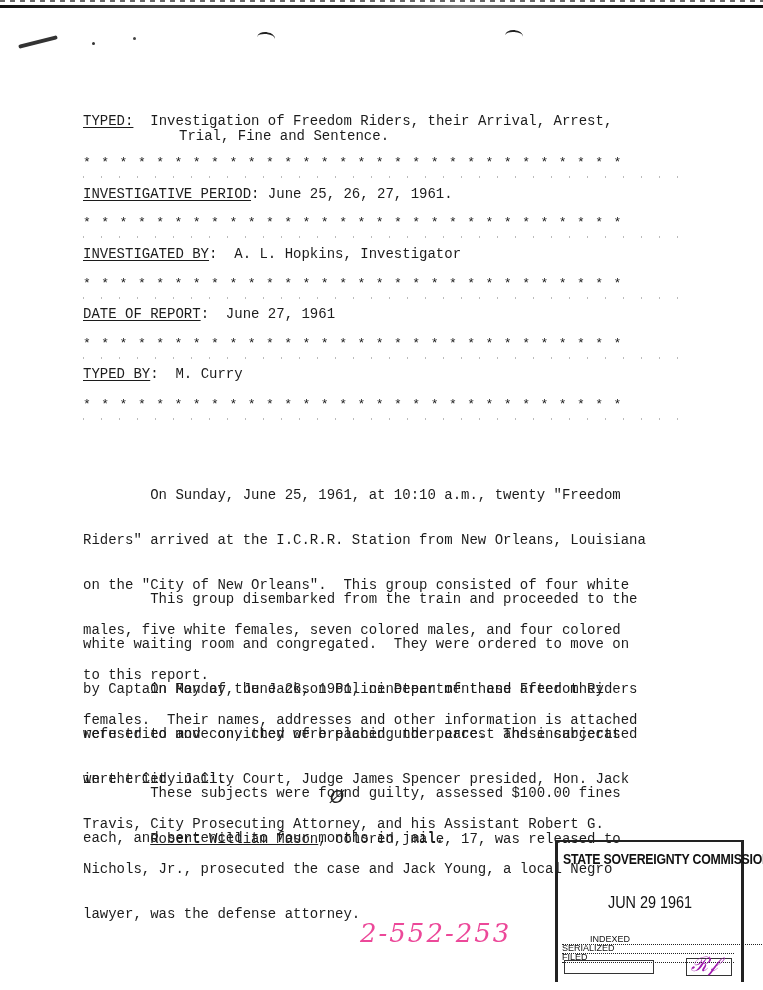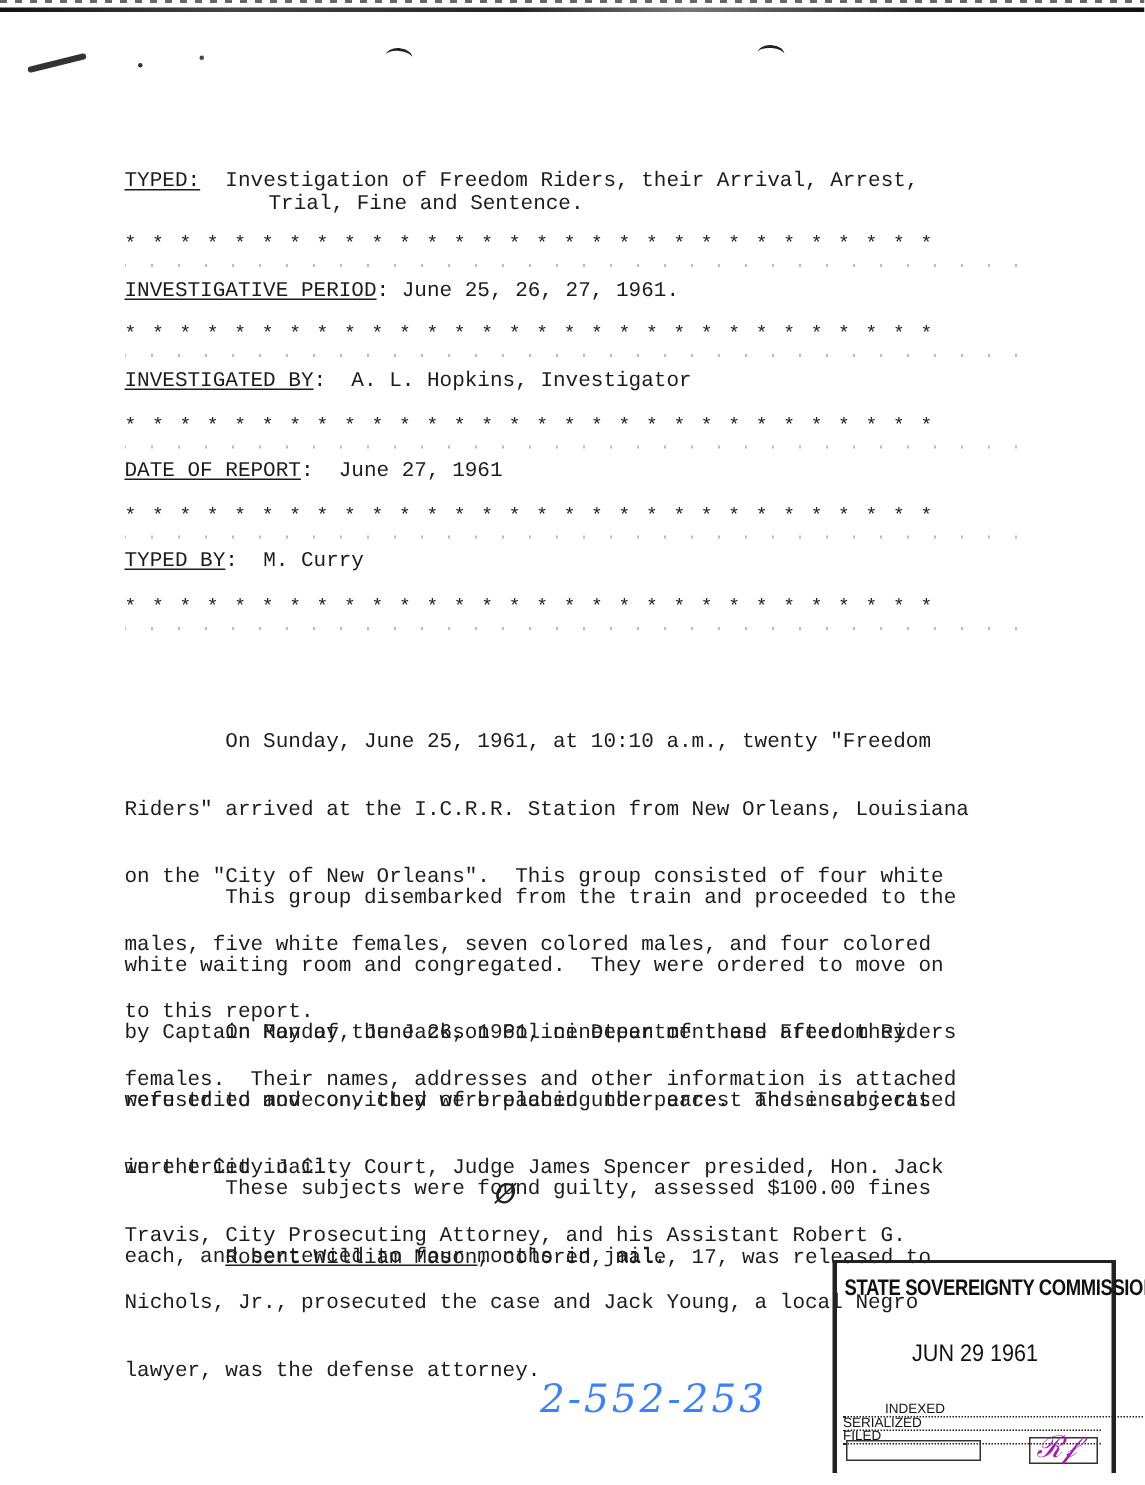--- a/index.html
+++ b/index.html
@@ -23,21 +23,21 @@
   .field { position:absolute; left:83px; font-size:14px; line-height:15px; white-space:pre; }
   .lbl { text-decoration:underline; text-decoration-thickness:1px; text-underline-offset:2px; }
   .stars { position:absolute; left:83px; font-size:13px; line-height:13px; white-space:pre; letter-spacing:0; }
   .stars span { display:inline-block; width:18.3px; }
   .dots { position:absolute; left:83px; width:610px; height:2px;
     background: repeating-linear-gradient(90deg,#bbb 0 1px,transparent 1px 18px); }
 
   .para { position:absolute; left:83px; width:620px; font-size:14px; line-height:15px; white-space:pre; }
 
   .zero-mark { position:absolute; left:330px; top:786px; font-family:"DejaVu Sans", sans-serif; font-size:18px; font-style:italic; color:#222; }
-  .handnum { position:absolute; left:360px; top:918px; font-family:"DejaVu Serif", serif; font-style:italic; font-size:26px; color:#3b82f6; letter-spacing:2px; }
+  .handnum { position:absolute; left:360px; top:918px; font-family:"DejaVu Serif", serif; font-style:italic; font-size:26px; color:#ec4899; letter-spacing:2px; }
 
   .stamp { position:absolute; left:555px; top:840px; width:183px; height:140px;
     border-left:3px solid #222; border-right:3px solid #222; border-top:2px solid #222; }
   .stamp-title { position:absolute; left:5px; top:8px; width:175px; font-family:"Liberation Sans", sans-serif;
     font-weight:bold; font-size:15px; transform:scaleX(0.82); transform-origin:left; white-space:nowrap; letter-spacing:-0.3px; color:#111; }
   .stamp-date { position:absolute; left:50px; top:52px; font-family:"Liberation Sans", sans-serif; font-size:16px; color:#111; transform:scaleX(0.9); transform-origin:left; white-space:nowrap; }
   .stamp-row { position:absolute; left:4px; width:172px; font-family:"Liberation Sans", sans-serif; font-size:9px; line-height:10px; color:#111; border-bottom:1px dotted #222; }
   .stamp-box1 { position:absolute; left:6px; top:118px; width:88px; height:12px; border:1px solid #333; }
   .stamp-box2 { position:absolute; left:128px; top:116px; width:44px; height:16px; border:1px solid #333; }
   .sig { position:absolute; left:133px; top:108px; font-family:"DejaVu Serif", serif; font-style:italic; font-size:20px; color:#a21caf; }

